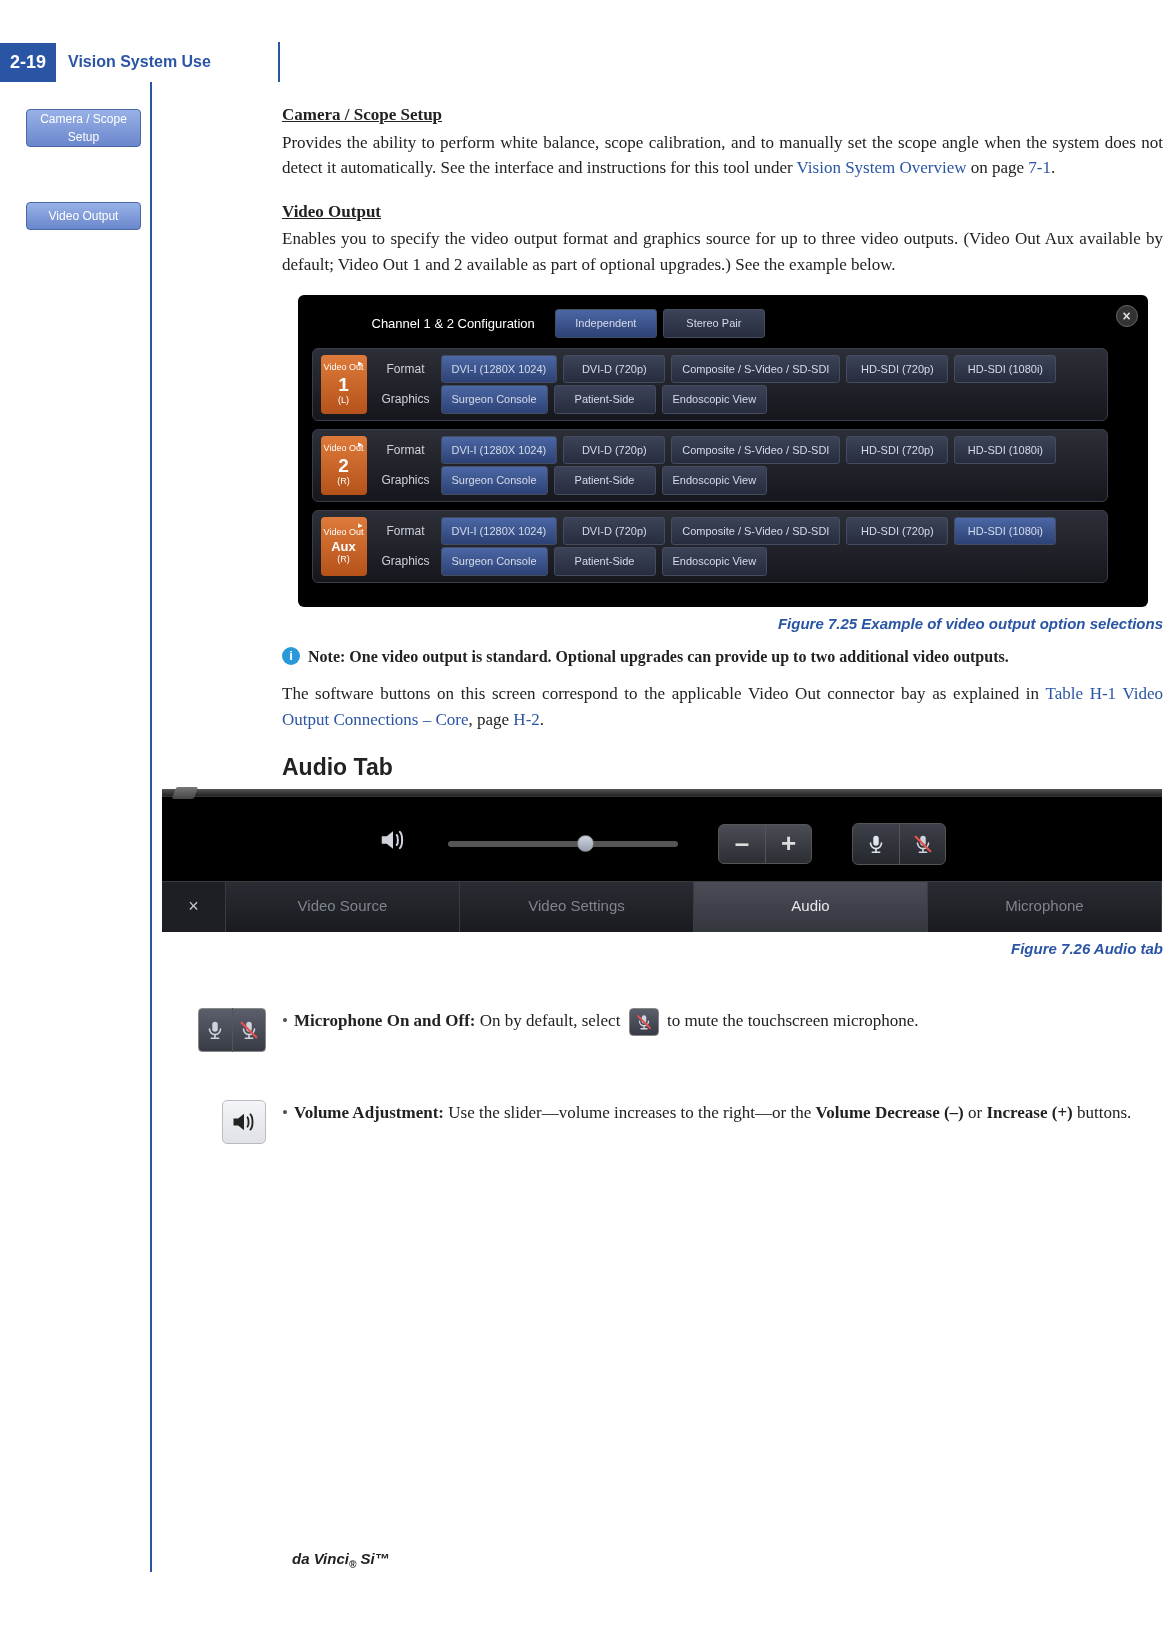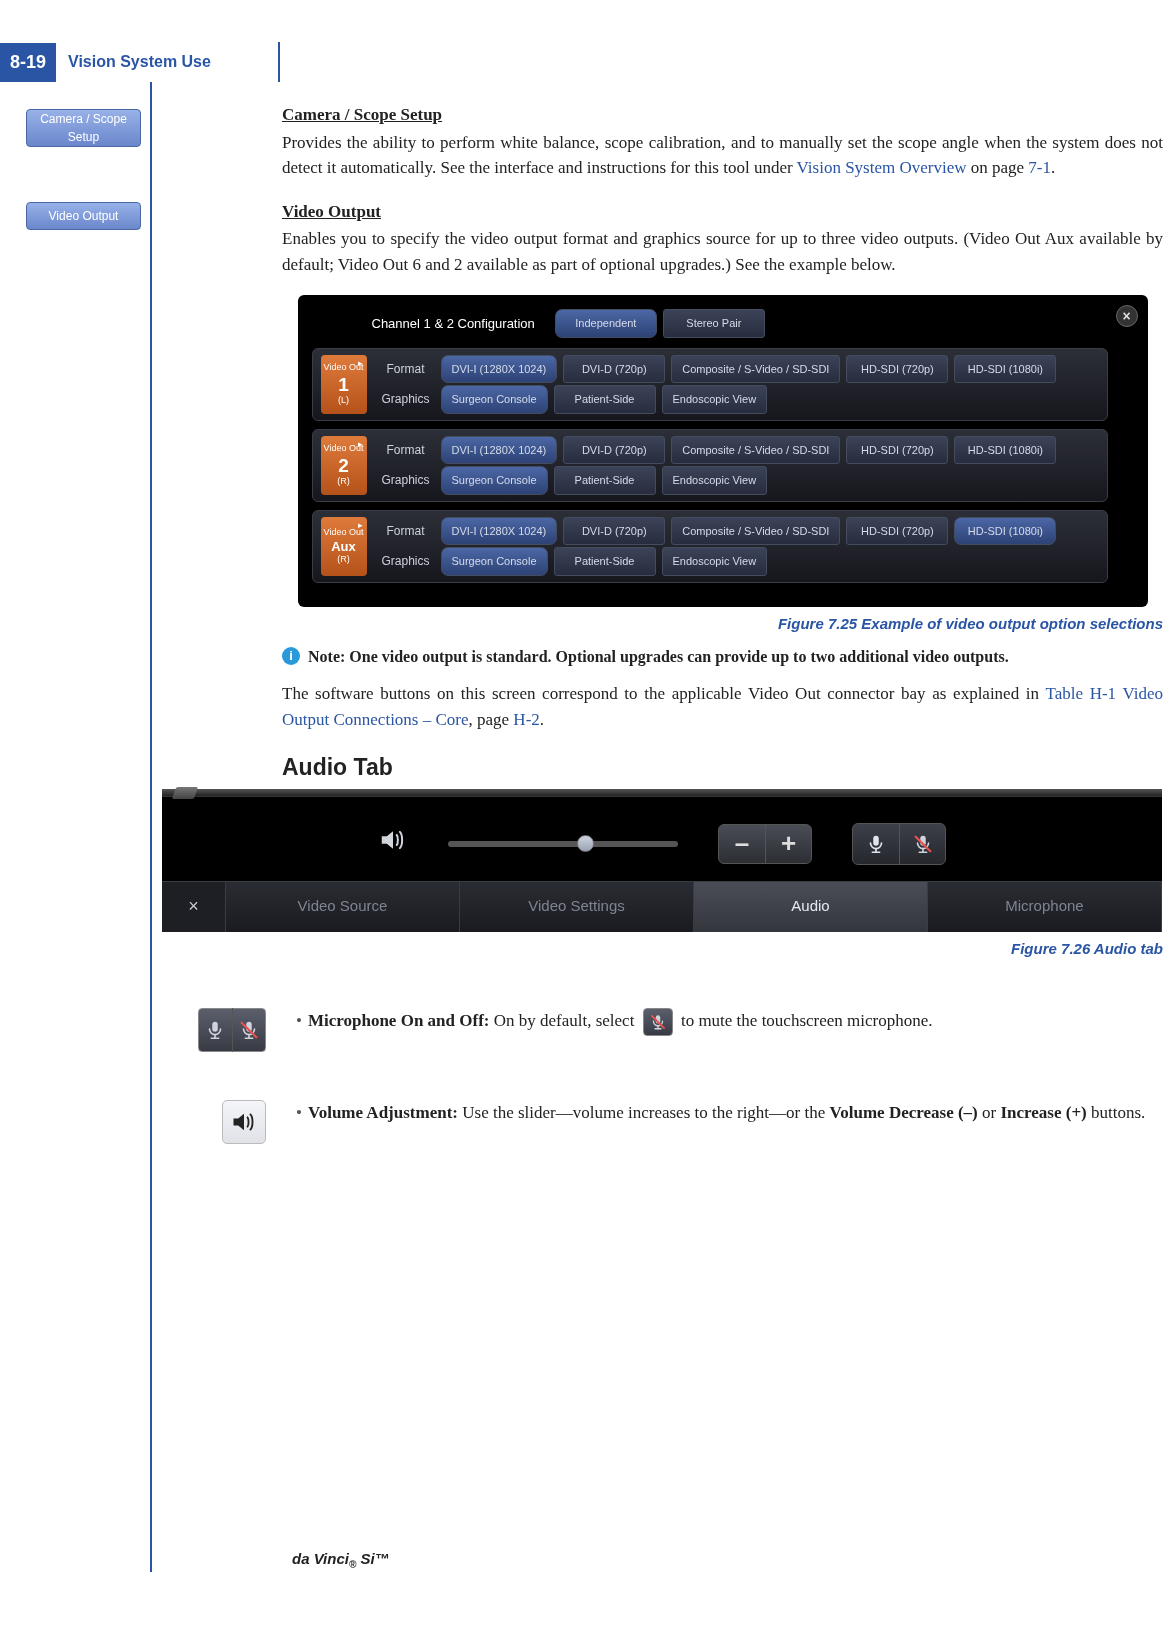--- a/index.html
+++ b/index.html
@@ -122,21 +122,20 @@
       border-radius: 3px;
       font-size: 11px;
       color: #d5dbe9;
       text-align: center;
       min-width: 102px;
       background: linear-gradient(to bottom, #3c4358, #272d3e);
       border: 1px solid #444c60;
     }
     .vo-pill.sel {
       background: linear-gradient(to bottom, #4b67a5, #2d4275);
-      border-radius: 7px;
     }
     .vo-channel {
       display: flex;
       gap: 10px;
       background: linear-gradient(to bottom, #2d2f38, #16171d);
       border-radius: 6px;
       padding: 6px 8px;
       margin-bottom: 8px;
       border: 1px solid #3a3d48;
     }
@@ -263,21 +262,21 @@
       background: linear-gradient(#2a2c33,#1a1b20);
       border-right: 1px solid #3a3c44;
     }
     .tabs-row .tab.active {
       color: #e6e8ef;
       background: linear-gradient(#4a4d57,#34363e);
     }
     .bullets { margin-top: 10px; }
     .bullet-row {
       display: flex;
-      gap: 30px;
+      gap: 16px;
       margin-bottom: 14px;
       align-items: flex-start;
       margin-top: 48px;
     }
     .inline-icon {
       background: linear-gradient(#5b5f6c,#383b44);
       border-radius: 4px;
       display: inline-flex;
       align-items: center;
       justify-content: center;
@@ -346,36 +345,36 @@
       <rect x="9" y="3" width="6" height="11" rx="3" fill="currentColor"></rect>
       <path d="M6 11a6 6 0 0 0 12 0" stroke="currentColor" stroke-width="1.8" fill="none" stroke-linecap="round"></path>
       <path d="M12 17v4" stroke="currentColor" stroke-width="1.8" stroke-linecap="round"></path>
       <path d="M8 21h8" stroke="currentColor" stroke-width="1.8" stroke-linecap="round"></path>
       <line x1="4" y1="4" x2="20" y2="20" class="muted-stroke"></line>
     </g>
   </defs>
 </svg>
 
 <div class="header">
-  <div class="page-tab">8-19</div>
+  <div class="page-tab">2-19</div>
   <div class="section-title">Vision System Use</div>
 </div>
 
 <div class="content">
 
   <div class="ui-button btn-camera">Camera / Scope Setup</div>
   <div class="ui-button btn-video">Video Output</div>
 
   <div class="block-heading">Camera / Scope Setup</div>
   <p class="body-text">
     <span>Provides the ability to perform white balance, scope calibration, and to manually set the scope angle when the system does not detect it automatically. See the interface and instructions for this tool under </span><span class="link">Vision System Overview</span><span> on page </span><span class="link">7-1</span><span>.</span>
   </p>
 
   <div class="block-heading">Video Output</div>
-  <p class="body-text">Enables you to specify the video output format and graphics source for up to three video outputs. (Video Out Aux available by default; Video Out 6 and 2 available as part of optional upgrades.) See the example below.</p>
+  <p class="body-text">Enables you to specify the video output format and graphics source for up to three video outputs. (Video Out Aux available by default; Video Out 1 and 2 available as part of optional upgrades.) See the example below.</p>
 
   <div class="figure">
     <div class="vo-panel">
       <div class="vo-close">×</div>
       <div class="vo-config-row">
         <span style="margin-right:14px;">Channel 1 &amp; 2 Configuration</span>
         <div class="vo-pill sel">Independent</div>
         <div class="vo-pill">Stereo Pair</div>
       </div>
 

